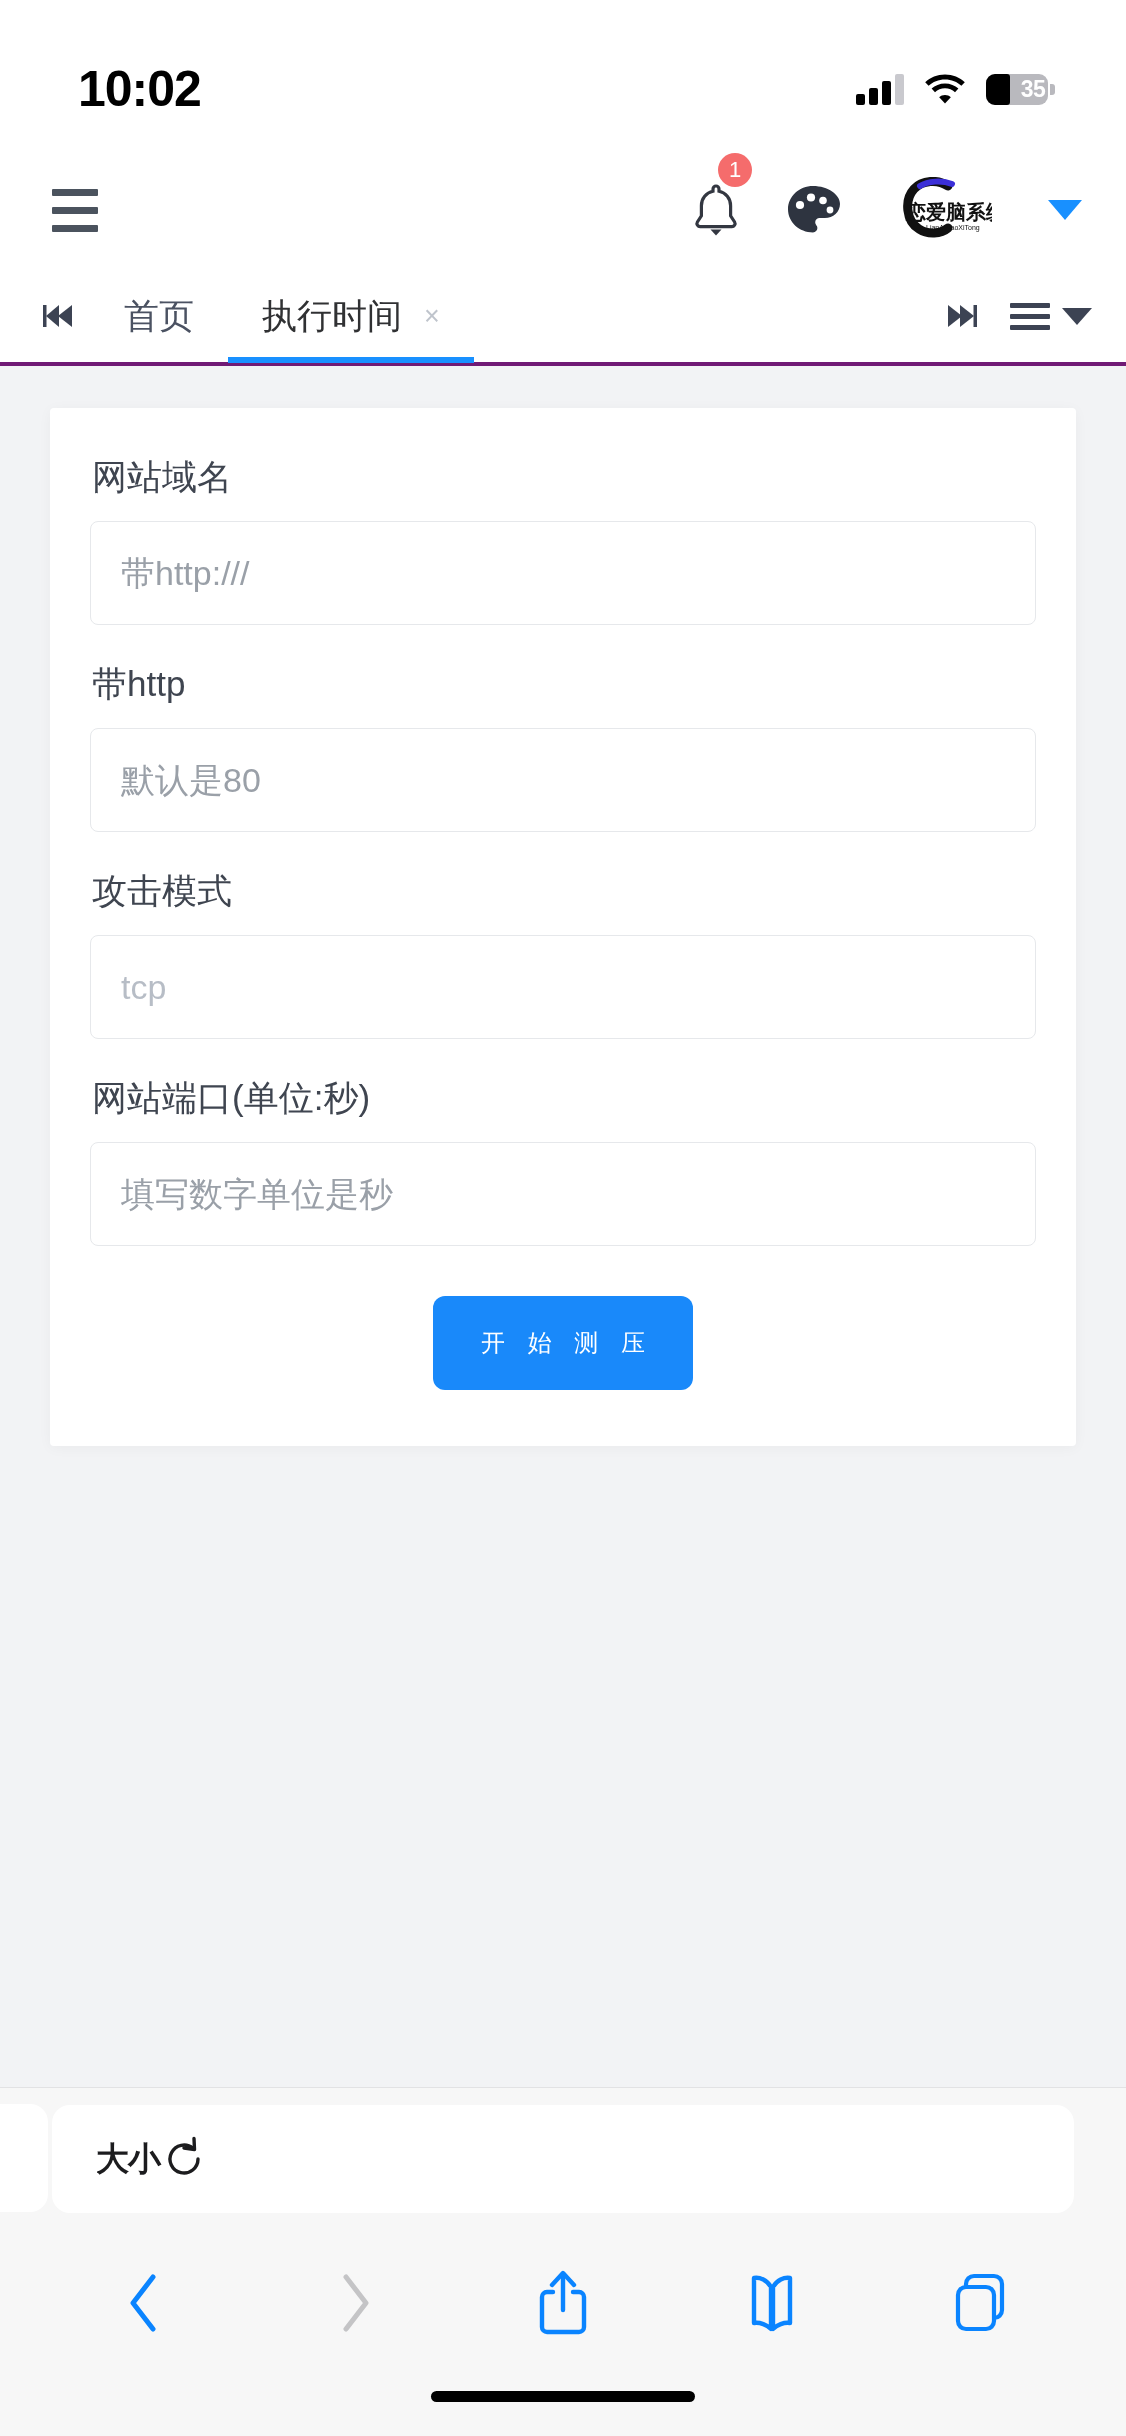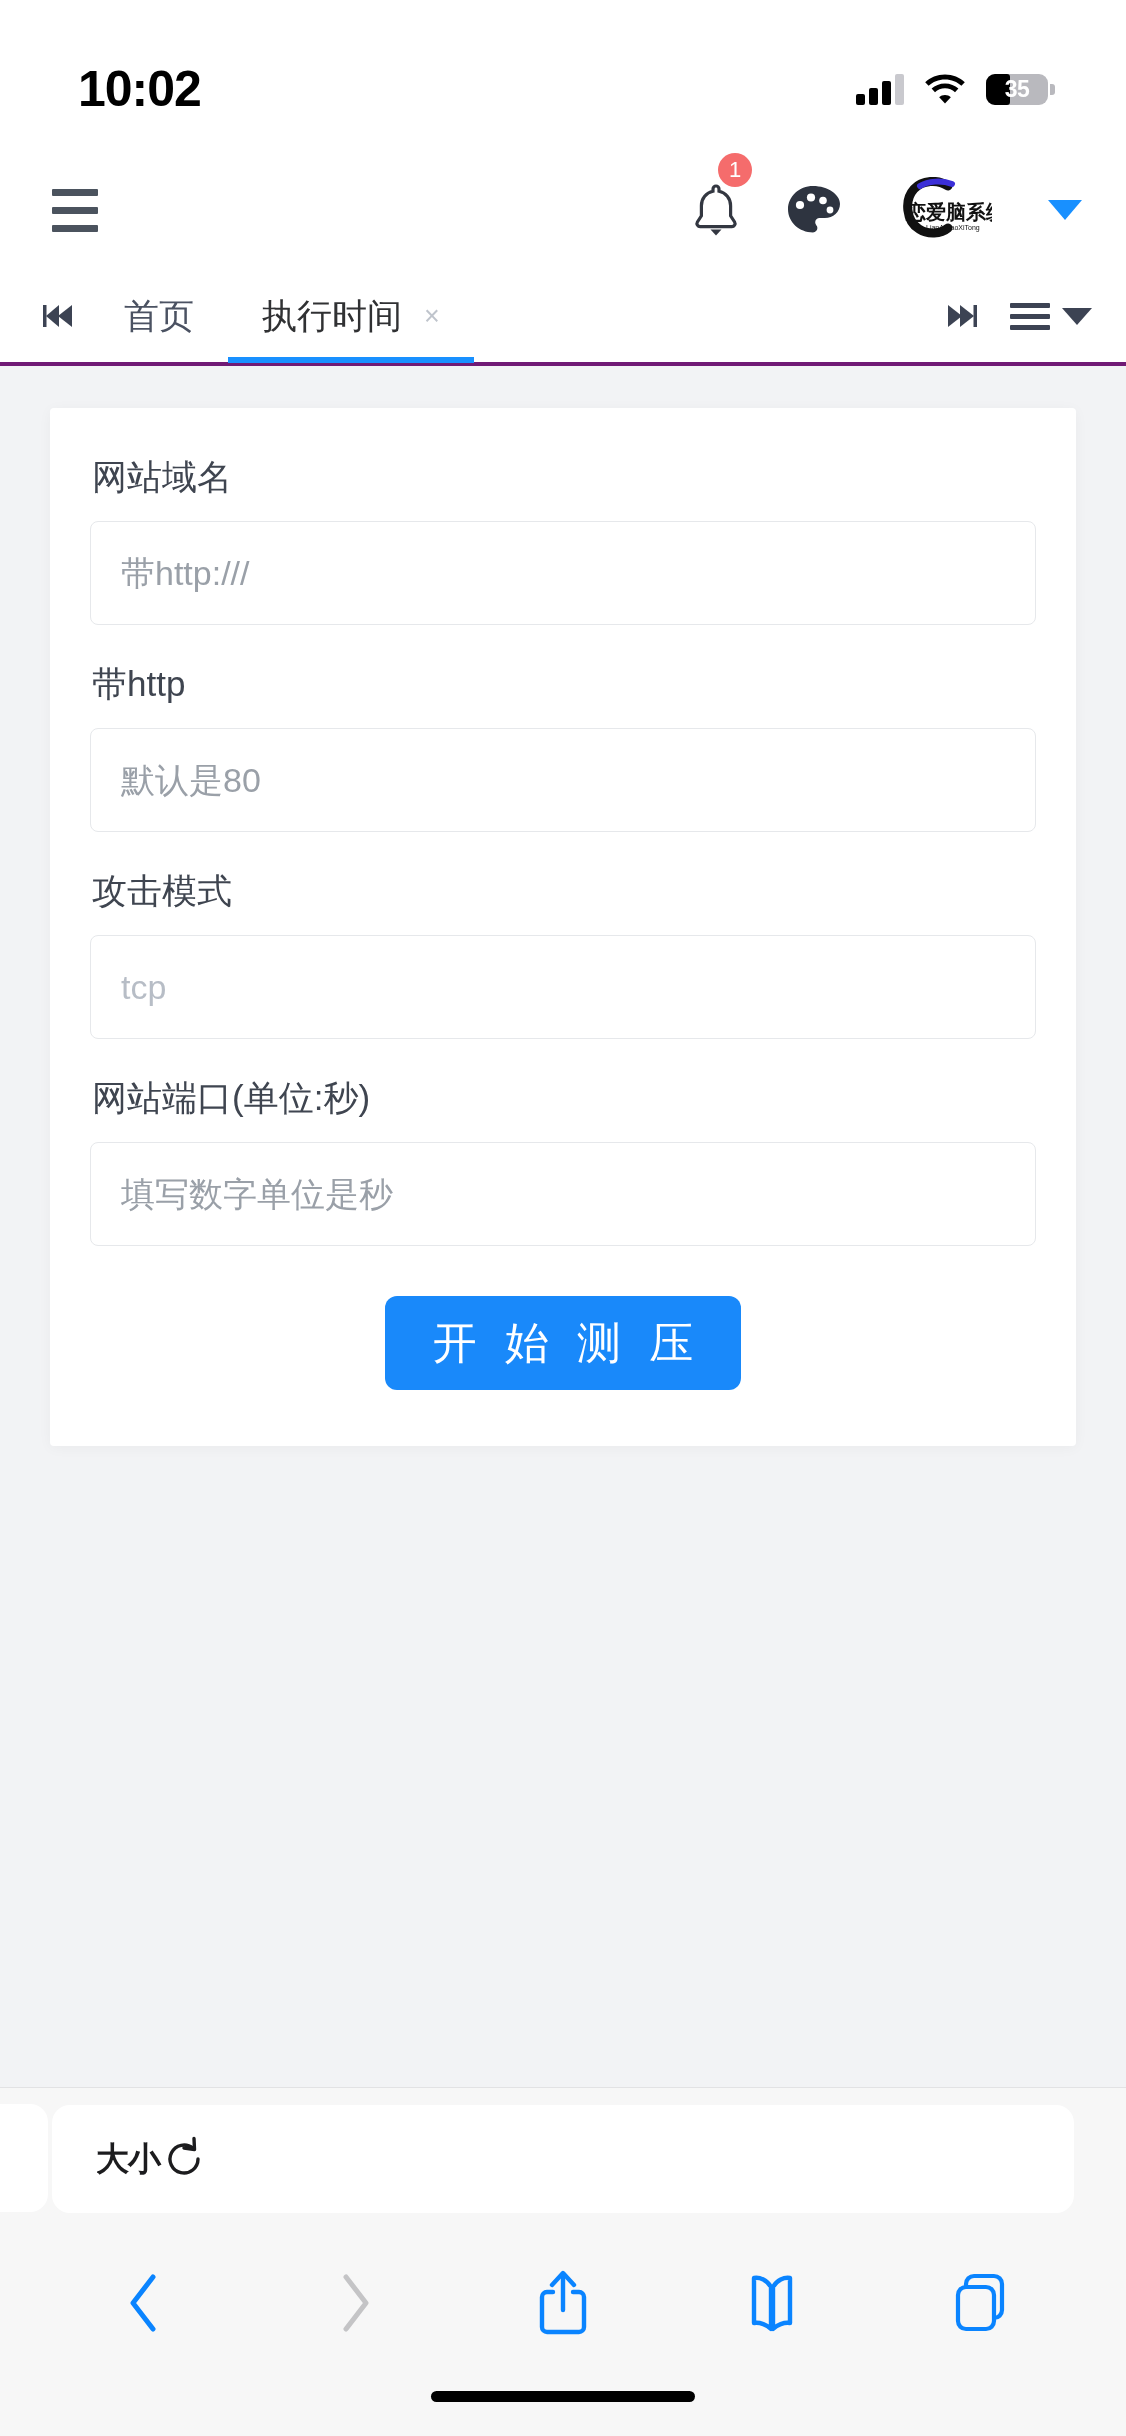--- a/index.html
+++ b/index.html
@@ -39,21 +39,21 @@
   .batt {
     position: relative; width: 62px; height: 31px;
     border-radius: 9px; background: #b9b9be;
     display: flex; align-items: center;
   }
   .batt .fill {
     height: 31px; width: 24px; border-radius: 9px 3px 3px 9px;
     background: #000;
   }
   .batt .num {
-    position: absolute; left: 0; top: 0; width: 62px; height: 31px;
+    position: absolute; left: 16px; top: 0; width: 62px; height: 31px;
     display: flex; align-items: center; justify-content: center;
     font-size: 23px; font-weight: 700; color: #fff; letter-spacing: -0.5px;
   }
   .batt .nub {
     position: absolute; right: -7px; top: 10px;
     width: 5px; height: 11px; border-radius: 0 3px 3px 0;
     background: #b9b9be;
   }
 
   
@@ -142,21 +142,21 @@
   .finput::placeholder { color: #9aa0a8; opacity: 1; }
   .finput.faint::placeholder { color: #b7bdc6; }
   .btnrow { display: flex; justify-content: center; padding-top: 14px; }
   .submit-btn {
     background: #1989fa;
     color: #ffffff;
     border: none;
     border-radius: 12px;
     height: 94px;
     padding: 0 40px;
-    font-size: 44px;
+    font-size: 24px;
     letter-spacing: 8px;
     text-indent: 8px;
     font-family: "Liberation Sans", "DejaVu Sans", sans-serif;
   }
 
   
   .safari {
     flex: 0 0 auto;
     background: #f7f7f7;
     border-top: 1px solid #e2e2e4;

